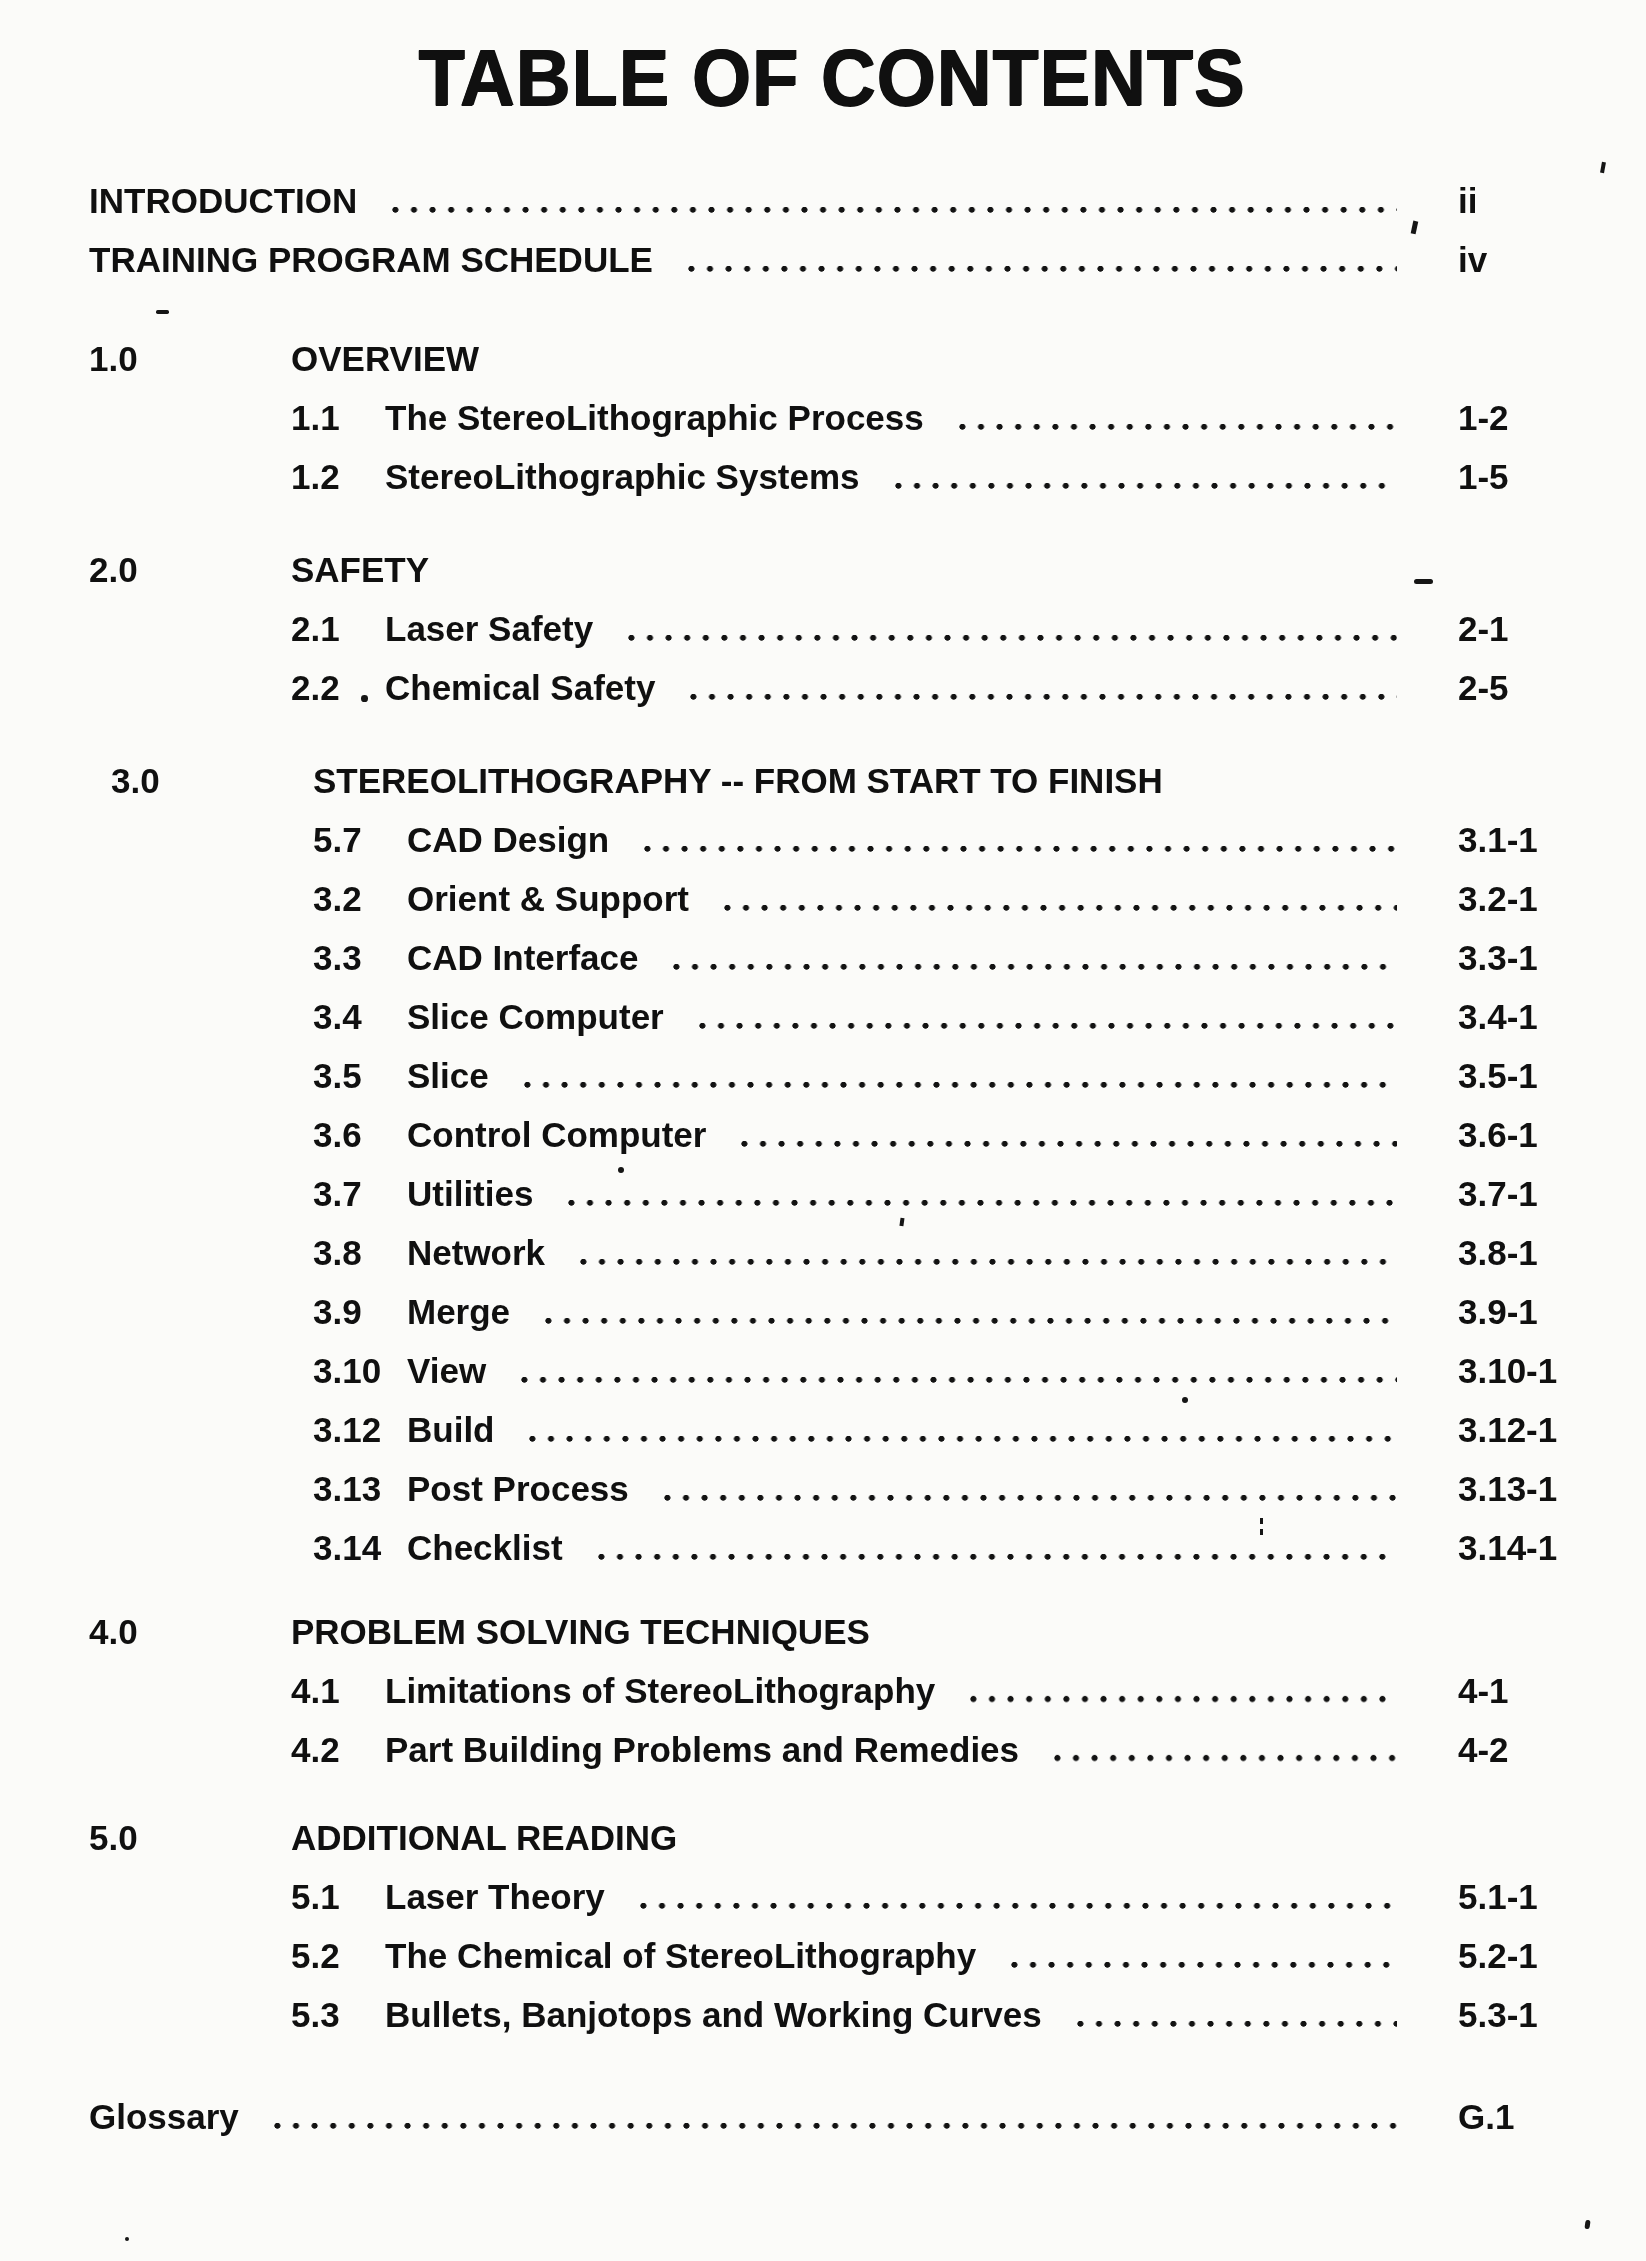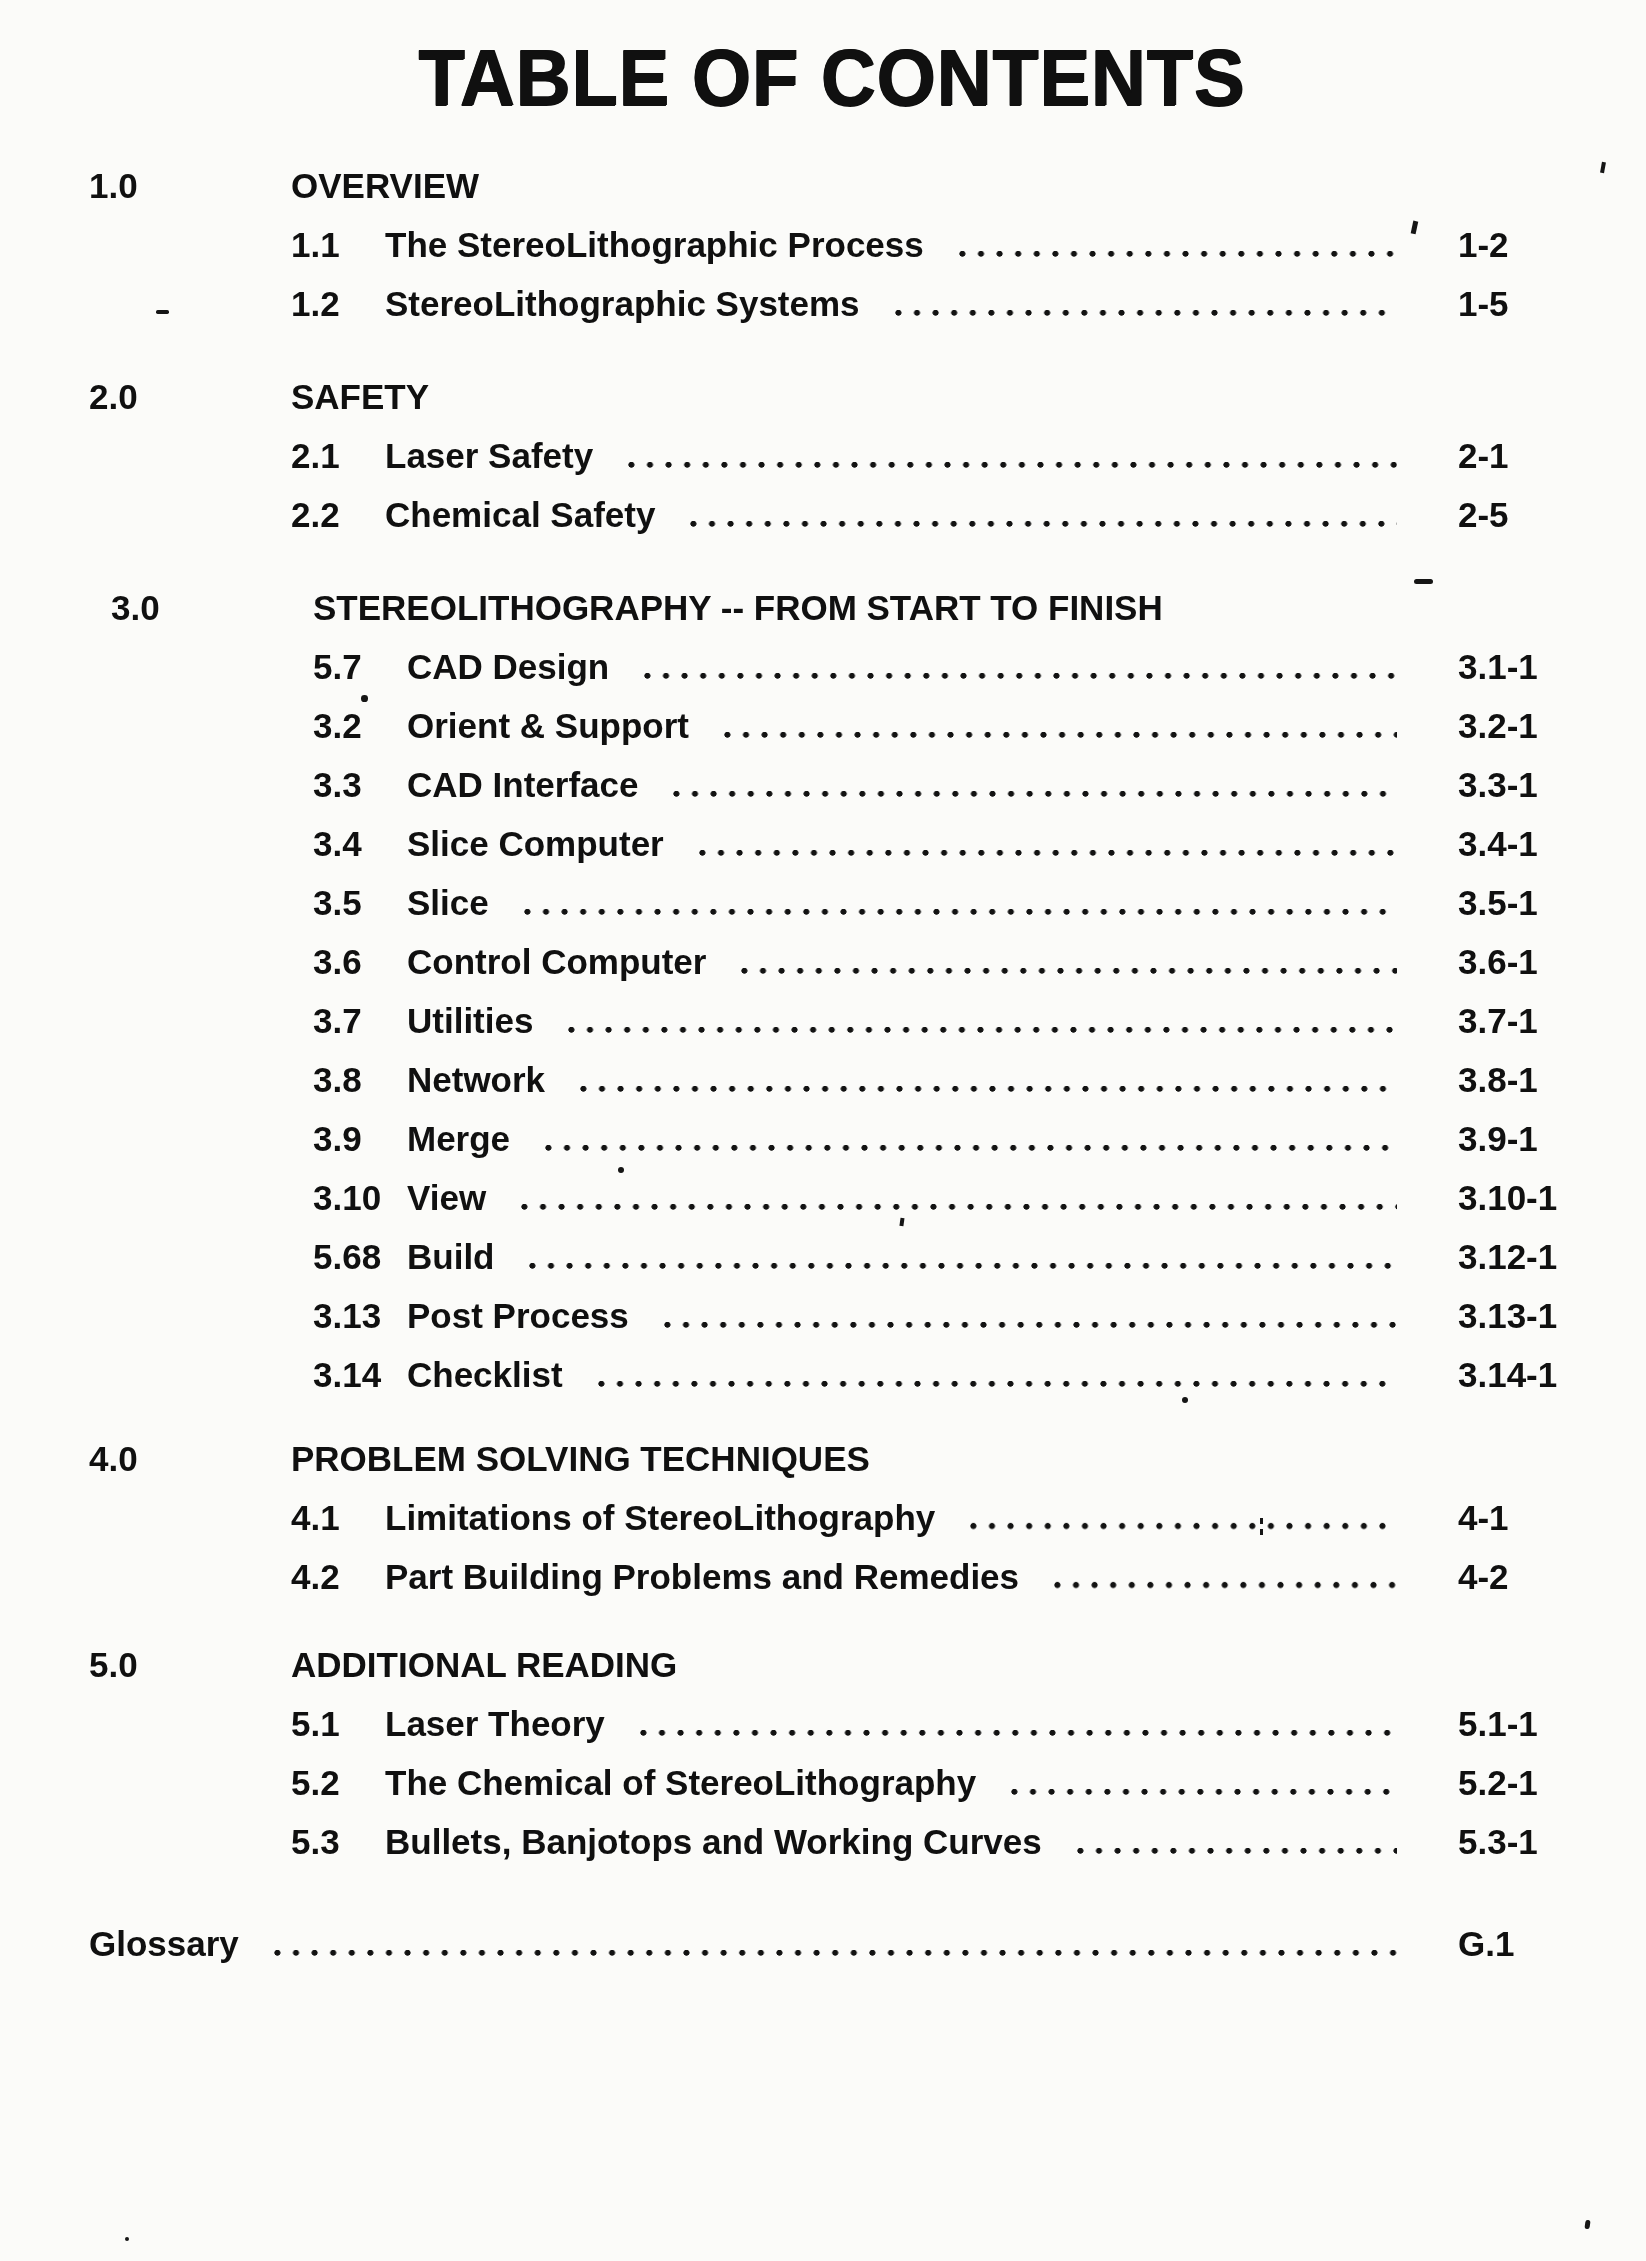--- a/index.html
+++ b/index.html
@@ -41,20 +41,32 @@
   .speck{position:absolute;background:#151515;}
   .r{border-radius:50%;}
 </style>
 </head>
 <body>
 
 <div class="page">
 
   <div class="doc-title txt">TABLE OF CONTENTS</div>
 
+  <div class="front-block">
+    <div class="row">
+      <span class="txt">INTRODUCTION</span>
+      <span class="leader"></span>
+      <span class="pagenum">ii</span>
+    </div>
+    <div class="row">
+      <span class="txt">TRAINING PROGRAM SCHEDULE</span>
+      <span class="leader"></span>
+      <span class="pagenum">iv</span>
+    </div>
+  </div>
 
   <div class="sec1">
     <div class="row">
       <span class="secnum">1.0</span>
       <span class="txt">OVERVIEW</span>
     </div>
     <div class="row item">
       <span class="inum">1.1</span>
       <span class="ilabel">The StereoLithographic Process</span>
       <span class="leader"></span>
@@ -146,21 +158,21 @@
       <span class="leader"></span>
       <span class="pagenum">3.9-1</span>
     </div>
     <div class="row item">
       <span class="inum">3.10</span>
       <span class="ilabel">View</span>
       <span class="leader"></span>
       <span class="pagenum">3.10-1</span>
     </div>
     <div class="row item">
-      <span class="inum">5.68</span>
+      <span class="inum">3.12</span>
       <span class="ilabel">Build</span>
       <span class="leader"></span>
       <span class="pagenum">3.12-1</span>
     </div>
     <div class="row item">
       <span class="inum">3.13</span>
       <span class="ilabel">Post Process</span>
       <span class="leader"></span>
       <span class="pagenum">3.13-1</span>
     </div>

